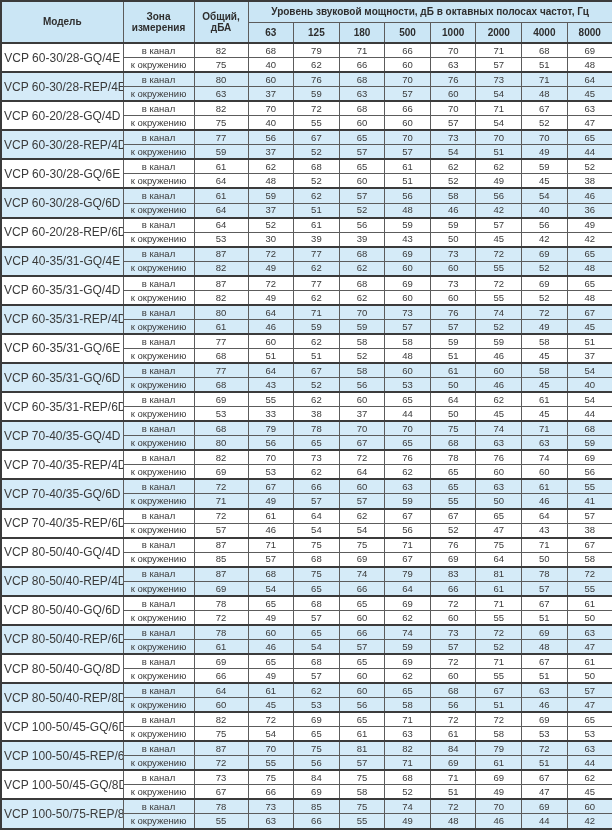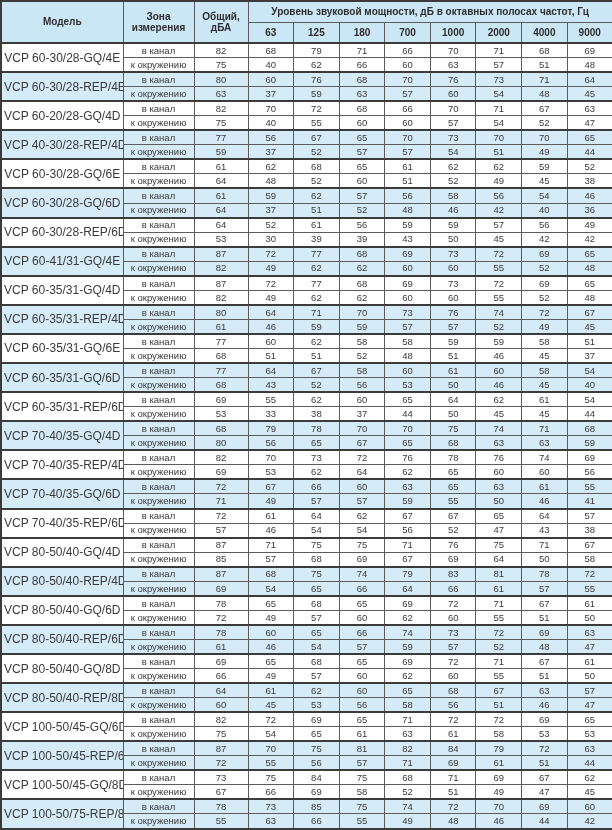--- a/index.html
+++ b/index.html
@@ -76,25 +76,25 @@
     <tr class="header-top">
       <th rowspan="2">Модель</th>
       <th rowspan="2">Зона измерения</th>
       <th rowspan="2">Общий, дБА</th>
       <th colspan="8">Уровень звуковой мощности, дБ в октавных полосах частот, Гц</th>
     </tr>
     <tr class="header-freqs">
       <th>63</th>
       <th>125</th>
       <th>180</th>
-      <th>700</th>
+      <th>500</th>
       <th>1000</th>
       <th>2000</th>
       <th>4000</th>
-      <th>9000</th>
+      <th>8000</th>
     </tr>
   </thead>
   <tbody>
       <tr class="group-start">
         <td class="model-cell" rowspan="2">VCP 60-30/28-GQ/4E</td>
         <td class="zone-cell">в канал</td>
         <td class="total-cell">82</td>
         <td class="level-cell">68</td>
         <td class="level-cell">79</td>
         <td class="level-cell">71</td>
@@ -160,21 +160,21 @@
         <td class="level-cell">40</td>
         <td class="level-cell">55</td>
         <td class="level-cell">60</td>
         <td class="level-cell">60</td>
         <td class="level-cell">57</td>
         <td class="level-cell">54</td>
         <td class="level-cell">52</td>
         <td class="level-cell">47</td>
       </tr>
       <tr class="shaded group-start">
-        <td class="model-cell" rowspan="2">VCP 40-30/28-REP/4D</td>
+        <td class="model-cell" rowspan="2">VCP 60-30/28-REP/4D</td>
         <td class="zone-cell">в канал</td>
         <td class="total-cell">77</td>
         <td class="level-cell">56</td>
         <td class="level-cell">67</td>
         <td class="level-cell">65</td>
         <td class="level-cell">70</td>
         <td class="level-cell">73</td>
         <td class="level-cell">70</td>
         <td class="level-cell">70</td>
         <td class="level-cell">65</td>
@@ -235,21 +235,21 @@
         <td class="level-cell">37</td>
         <td class="level-cell">51</td>
         <td class="level-cell">52</td>
         <td class="level-cell">48</td>
         <td class="level-cell">46</td>
         <td class="level-cell">42</td>
         <td class="level-cell">40</td>
         <td class="level-cell">36</td>
       </tr>
       <tr class="group-start">
-        <td class="model-cell" rowspan="2">VCP 60-30/28-REP/6D</td>
+        <td class="model-cell" rowspan="2">VCP 60-20/28-REP/6D</td>
         <td class="zone-cell">в канал</td>
         <td class="total-cell">64</td>
         <td class="level-cell">52</td>
         <td class="level-cell">61</td>
         <td class="level-cell">56</td>
         <td class="level-cell">59</td>
         <td class="level-cell">59</td>
         <td class="level-cell">57</td>
         <td class="level-cell">56</td>
         <td class="level-cell">49</td>
@@ -260,21 +260,21 @@
         <td class="level-cell">30</td>
         <td class="level-cell">39</td>
         <td class="level-cell">39</td>
         <td class="level-cell">43</td>
         <td class="level-cell">50</td>
         <td class="level-cell">45</td>
         <td class="level-cell">42</td>
         <td class="level-cell">42</td>
       </tr>
       <tr class="shaded group-start">
-        <td class="model-cell" rowspan="2">VCP 60-41/31-GQ/4E</td>
+        <td class="model-cell" rowspan="2">VCP 40-35/31-GQ/4E</td>
         <td class="zone-cell">в канал</td>
         <td class="total-cell">87</td>
         <td class="level-cell">72</td>
         <td class="level-cell">77</td>
         <td class="level-cell">68</td>
         <td class="level-cell">69</td>
         <td class="level-cell">73</td>
         <td class="level-cell">72</td>
         <td class="level-cell">69</td>
         <td class="level-cell">65</td>

